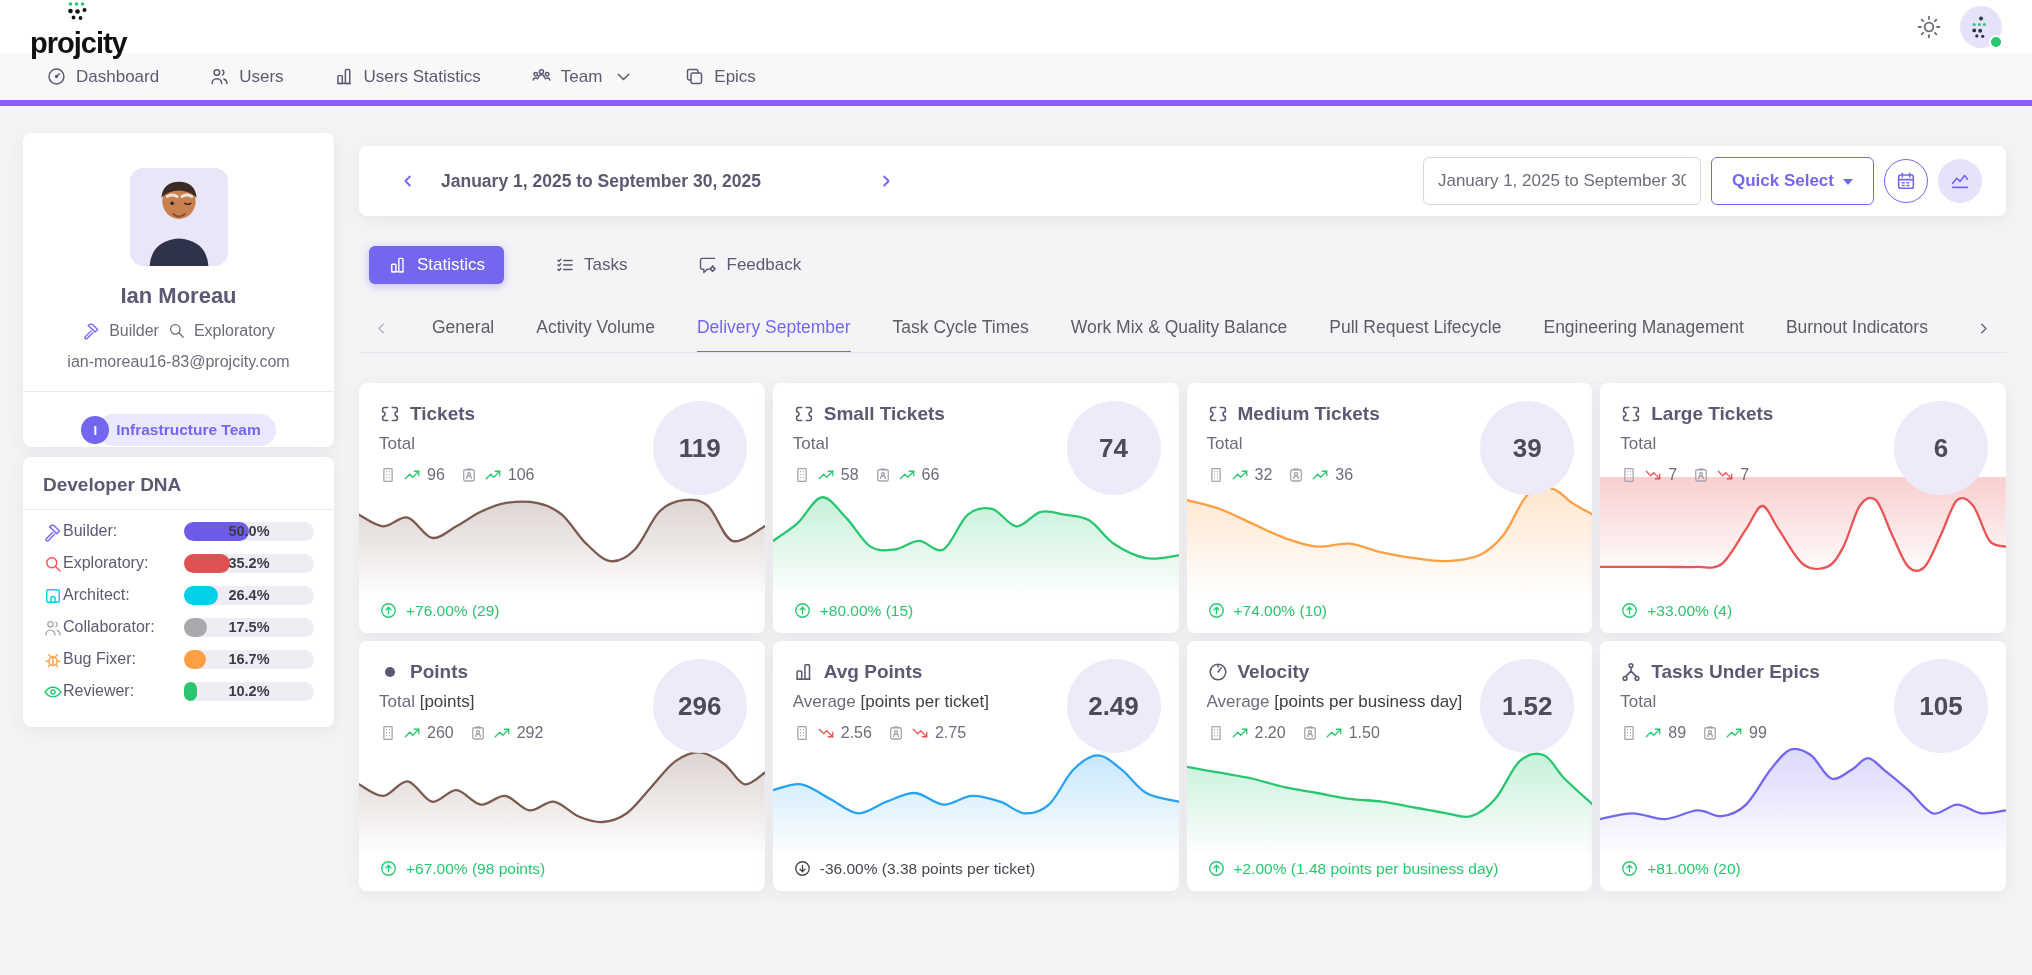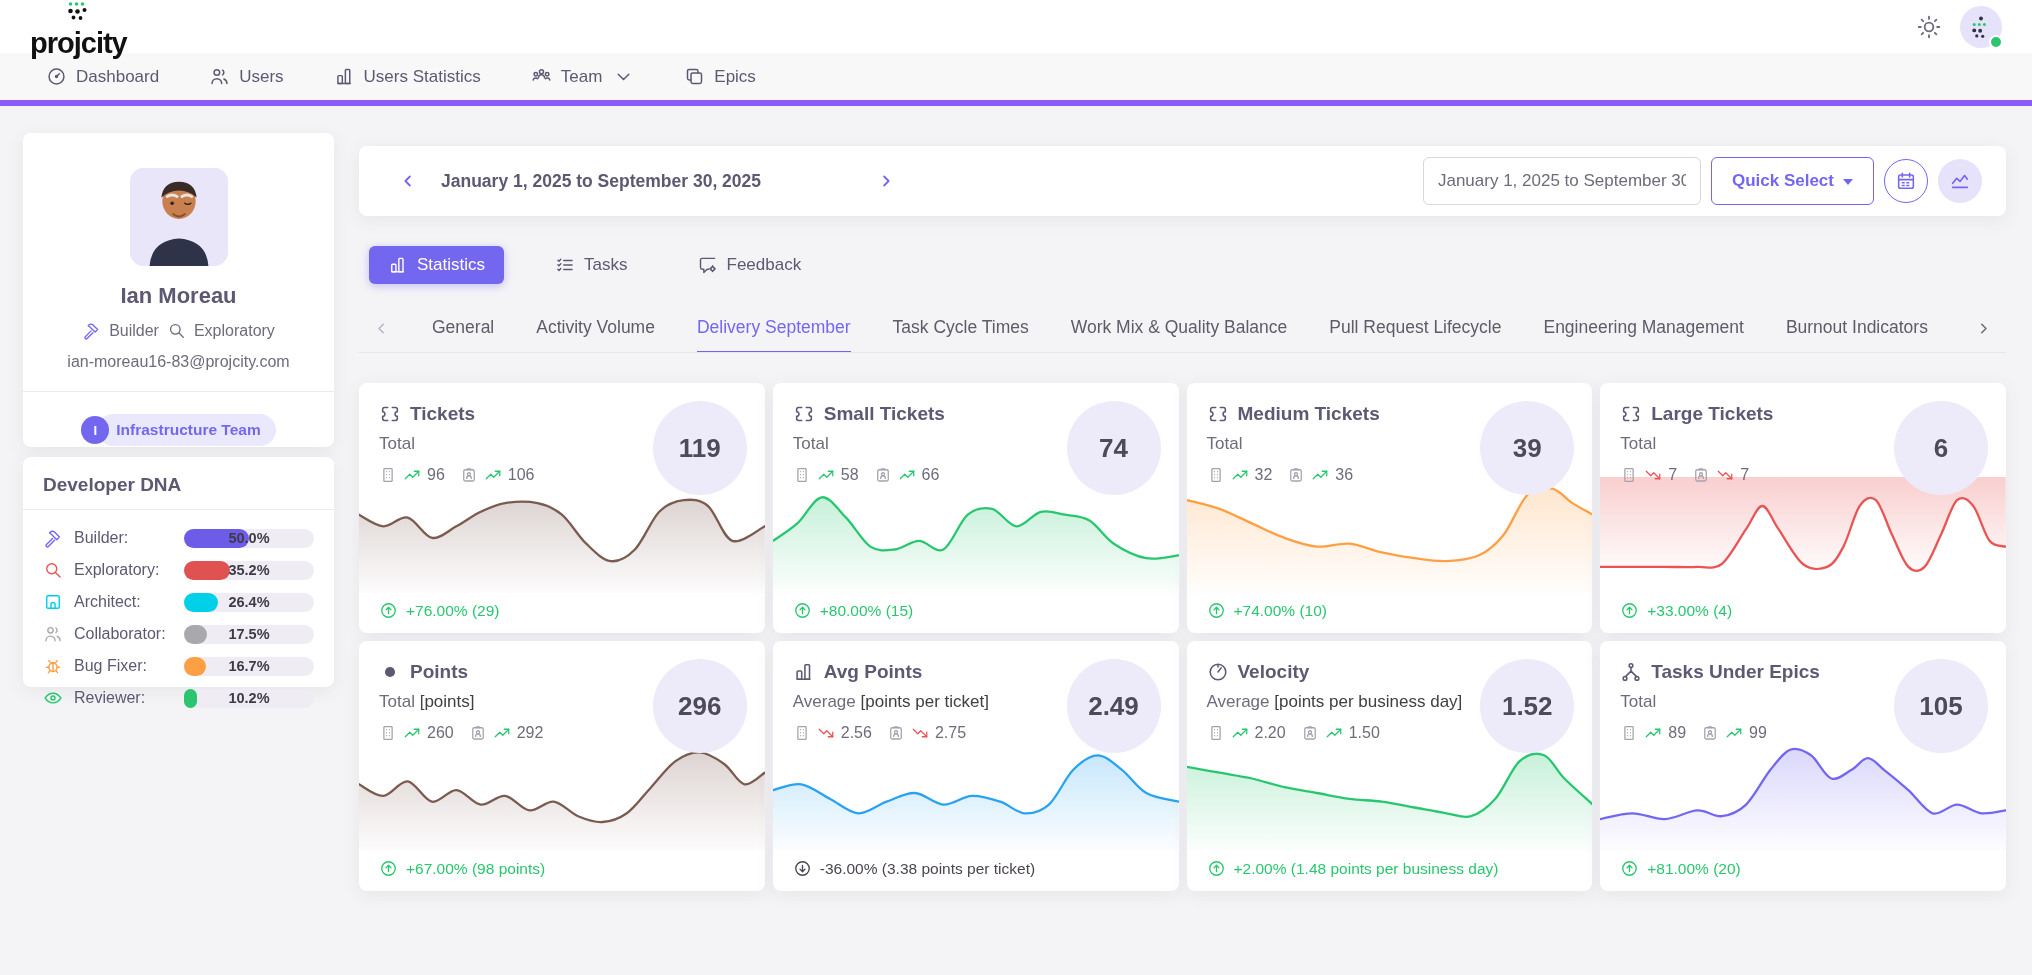--- a/index.html
+++ b/index.html
@@ -32,24 +32,24 @@
   .avatar-img { width:98px; height:98px; border-radius:14px; background:#e8e6f8; overflow:hidden; }
   .profile-name { margin-top:17px; font-size:22px; font-weight:600; color:#5e5873; }
   .profile-roles { margin-top:12px; display:flex; align-items:center; gap:8px; font-size:16px; color:#6e6b7b; }
   .profile-roles .icn { width:19px; height:19px; }
   .profile-email { margin-top:13px; font-size:16px; color:#6e6b7b; }
   .profile-div { width:100%; height:1px; background:#ebe9f1; margin-top:20px; }
   .team-row { margin-top:22px; display:flex; align-items:center; }
   .team-initial { width:28px; height:28px; border-radius:50%; background:#7367f0; color:#fff; font-size:13px; font-weight:600; display:flex; align-items:center; justify-content:center; z-index:1; }
   .team-pill { background:#eae8fd; color:#7367f0; font-size:15.5px; padding:7px 15px 7px 19px; margin-left:-12px; border-radius:16px;font-weight:bold; }
 
-  .dna-card { margin-top:10px; height:230px; }
+  .dna-card { margin-top:10px; height:270px; }
   .dna-head { padding:17px 20px 13px; font-size:19px; font-weight:600; color:#5e5873; border-bottom:1px solid #ebe9f1; }
   .dna-rows { padding:12px 20px 0; }
-  .dna-row { display:flex; align-items:center; height:32px; gap:11px; }
+  .dna-row { display:flex; align-items:flex-start; height:32px; }
   .dna-row .icn { width:20px; height:20px; }
   .dna-label { font-size:16px; color:#5e5873; }
   .dna-track { margin-left:auto; width:130px; height:19px; border-radius:10px; background:#efedf3; position:relative; }
   .dna-fill { position:absolute; left:0; top:0; bottom:0; border-radius:10px; }
   .dna-val { position:absolute; inset:0; text-align:center; font-size:14.5px; font-weight:700; color:#3f3b46; line-height:19px; z-index:1; }
 
   
   .main { position:absolute; left:359px; top:146px; width:1647px; }
 
   .date-card { height:70px; display:flex; align-items:center; padding:0 24px 0 40px; }

